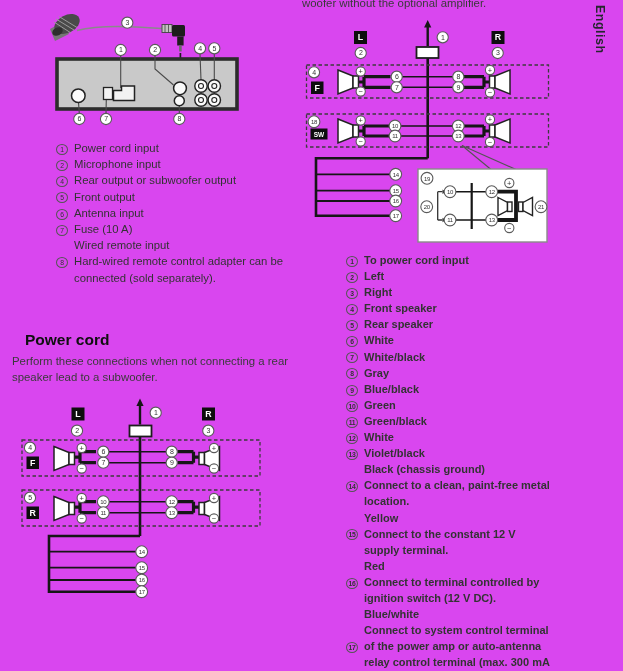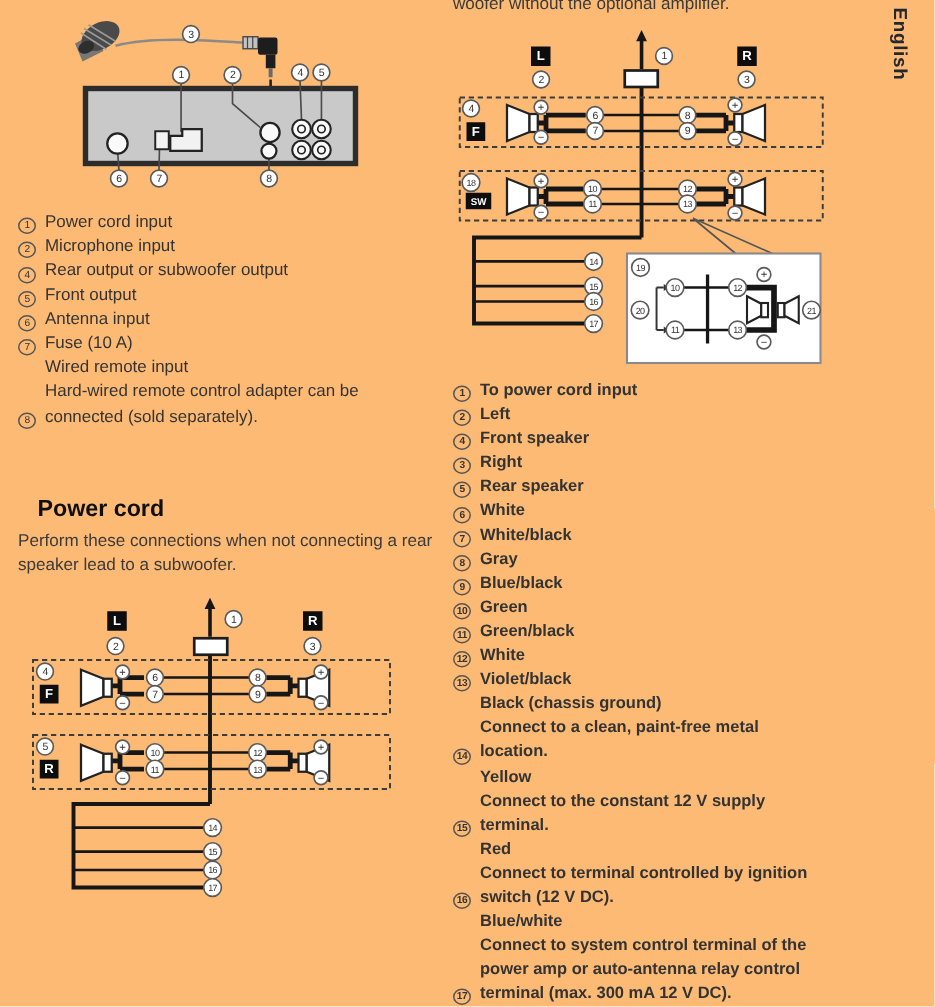--- a/index.html
+++ b/index.html
@@ -1,23 +1,23 @@
 <!DOCTYPE html>
 <html><head>
 <meta charset="utf-8">
 <style>
   html,body{margin:0;padding:0;background:#fff;}
-  .page{position:relative;width:623px;height:671px;background:#fdba74;overflow:hidden;
+  .page{position:relative;width:623px;height:671px;background:#d946ef;overflow:hidden;
         font-family:"Liberation Sans",sans-serif;color:#333;}
   .abs{position:absolute;}
   .toptext{left:302px;top:-3px;font-size:11.4px;color:#3a3a3a;white-space:nowrap;}
   .lang{left:593px;top:5px;writing-mode:vertical-rl;font-weight:bold;font-size:12.5px;
         color:#26262e;letter-spacing:.5px;}
   .list{line-height:16.2px;}
-  .list .li{display:flex;align-items:flex-end;}
+  .list .li{display:flex;align-items:center;margin-left:44px;}
   .cnum{flex:none;width:12px;height:11px;border:1px solid #555;border-radius:50%;
         font-size:6.8px;line-height:9.5px;text-align:center;margin:2.5px 6px 0 0;
         color:#333;box-sizing:border-box;letter-spacing:-.3px;}
   .ltxt{font-size:11.3px;}
   .sub{font-size:11.3px;}
   #left-list{left:12px;top:140px;width:286px;}
   #left-list .sub{max-width:232px;}
   #right-list{left:302px;top:252px;width:248px;line-height:16.1px;font-weight:bold;}
   #right-list .ltxt,#right-list .sub{font-size:11px;}
   .h2{left:25px;top:331px;font-size:15.5px;font-weight:bold;color:#0f0f0f;}
@@ -368,29 +368,29 @@
           <div class="ltxt">To power cord input</div>
         </div>
       </div>
       <div class="li">
         <span class="cnum">2</span>
         <div>
           <div class="ltxt">Left</div>
         </div>
       </div>
       <div class="li">
+        <span class="cnum">3</span>
+        <div>
+          <div class="ltxt">Right</div>
+        </div>
+      </div>
+      <div class="li">
         <span class="cnum">4</span>
         <div>
           <div class="ltxt">Front speaker</div>
-        </div>
-      </div>
-      <div class="li">
-        <span class="cnum">3</span>
-        <div>
-          <div class="ltxt">Right</div>
         </div>
       </div>
       <div class="li">
         <span class="cnum">5</span>
         <div>
           <div class="ltxt">Rear speaker</div>
         </div>
       </div>
       <div class="li">
         <span class="cnum">6</span>

